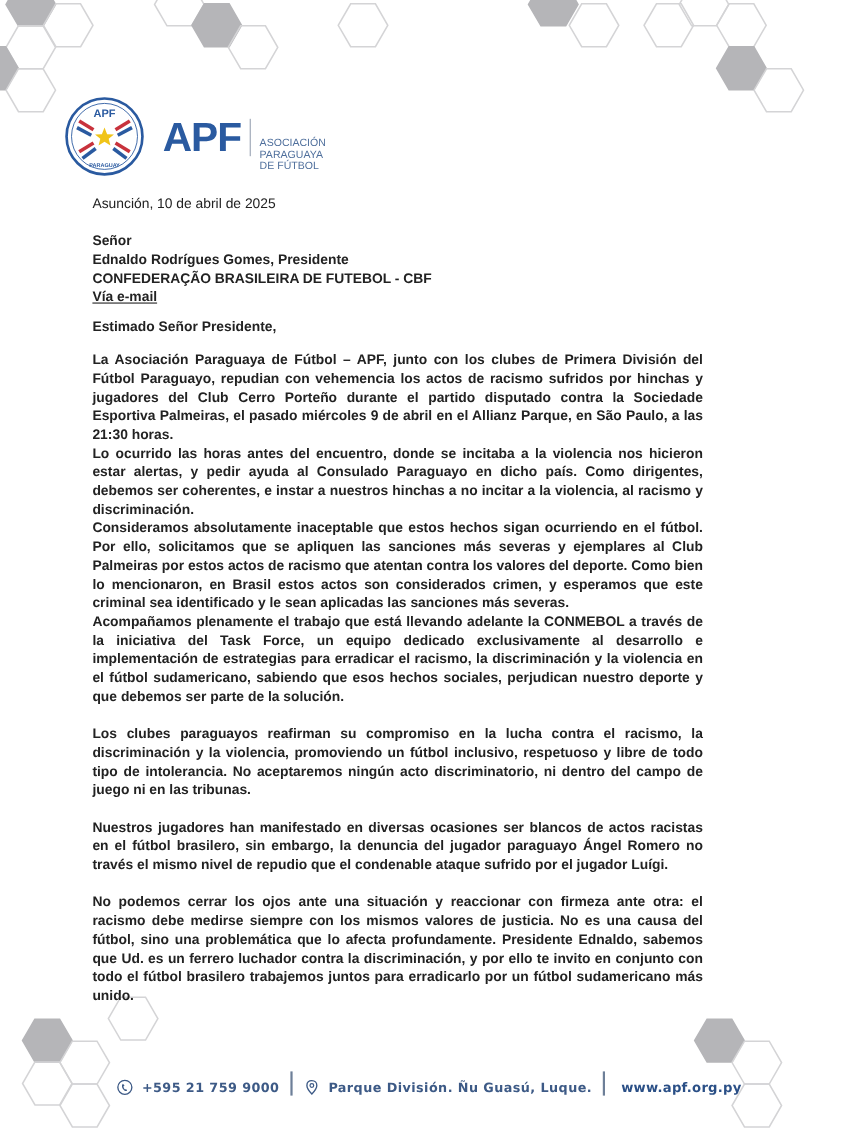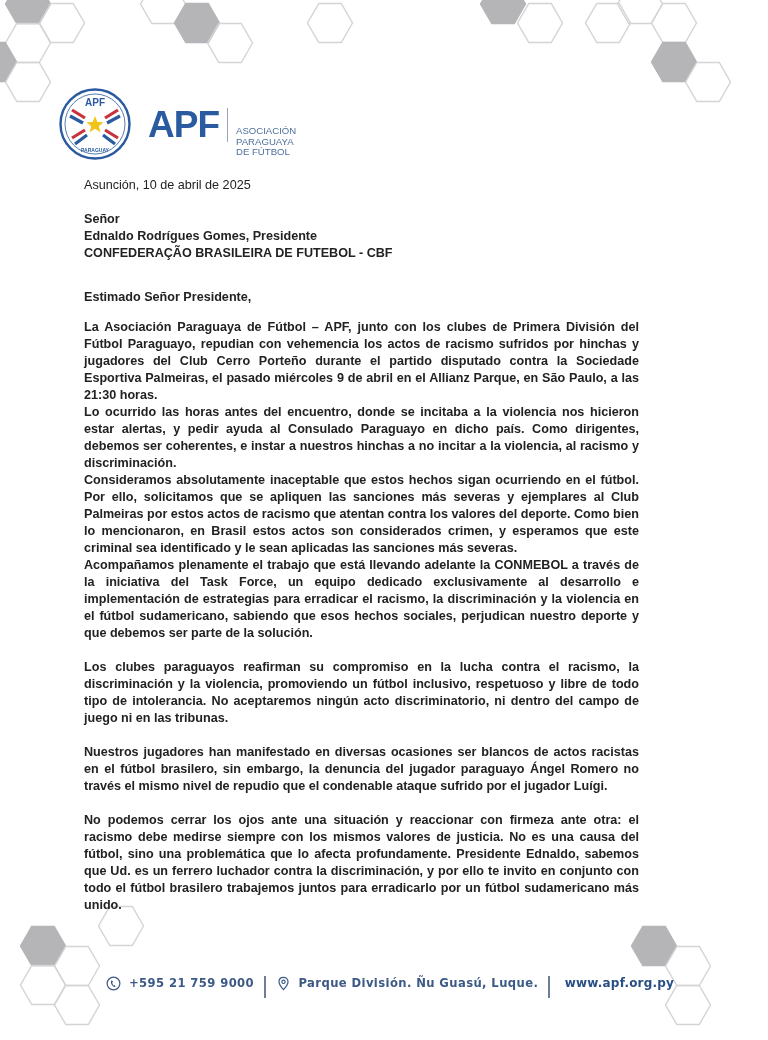--- a/index.html
+++ b/index.html
@@ -18,21 +18,21 @@
 
     .letter { position: absolute; left: 84px; top: 0; width: 555px;
               font-family: "Liberation Sans", sans-serif; font-size: 12.6px; line-height: 17px; color: #222; }
     .date { position: absolute; left: 0; top: 177px; width: 555px; }
     .addr { position: absolute; left: 0; top: 211px; font-weight: bold; }
     .addr div { white-space: nowrap; }
     .addr .via { text-decoration: underline; }
     .salutation { position: absolute; left: 0; top: 289px; font-weight: bold; }
     .para { position: absolute; left: 0; text-align: justify; margin: 0; font-weight: bold; }
 
-    .footer { position: absolute; top: 976px; left: 106px; height: 20px; display: flex; align-items: flex-start;
+    .footer { position: absolute; top: 976px; left: 106px; height: 20px; display: flex; align-items: flex-end;
               font-family: "DejaVu Sans", sans-serif; font-size: 11.6px; color: #3d5a86; letter-spacing: 0.4px; font-weight: bold; }
     .footer .sep { width: 1.5px; height: 22px; background: #6d7f98; margin: 0 10px; }
     .footer .icon { display: inline-flex; width: 15px; height: 15px; margin-right: 8px; }
     .footer .web { font-size: 12px; color: #2a4f86; letter-spacing: 0.2px; margin-left: 5px; }
   </style>
 </head>
 <body>
 
 <svg class="hexlayer" viewBox="0 0 768 1040" xmlns="http://www.w3.org/2000/svg">
   <g id="hexes">
@@ -89,20 +89,21 @@
   <div>DE FÚTBOL</div>
 </div>
 
 <div class="letter">
   <div class="date">Asunción, 10 de abril de 2025</div>
 
   <div class="addr">
     <div>Señor</div>
     <div>Ednaldo Rodrígues Gomes, Presidente</div>
     <div>CONFEDERAÇÃO BRASILEIRA DE FUTEBOL - CBF</div>
+    <div class="via">Vía e-mail</div>
   </div>
 
   <div class="salutation">Estimado Señor Presidente,</div>
 
   <p class="para" style="top:319px">La Asociación Paraguaya de Fútbol – APF, junto con los clubes de Primera División del Fútbol Paraguayo, repudian con vehemencia los actos de racismo sufridos por hinchas y jugadores del Club Cerro Porteño durante el partido disputado contra la Sociedade Esportiva Palmeiras, el pasado miércoles 9 de abril en el Allianz Parque, en São Paulo, a las 21:30 horas.</p>
   <p class="para" style="top:404px">Lo ocurrido las horas antes del encuentro, donde se incitaba a la violencia nos hicieron estar alertas, y pedir ayuda al Consulado Paraguayo en dicho país. Como dirigentes, debemos ser coherentes, e instar a nuestros hinchas a no incitar a la violencia, al racismo y discriminación.</p>
   <p class="para" style="top:472px">Consideramos absolutamente inaceptable que estos hechos sigan ocurriendo en el fútbol. Por ello, solicitamos que se apliquen las sanciones más severas y ejemplares al Club Palmeiras por estos actos de racismo que atentan contra los valores del deporte. Como bien lo mencionaron, en Brasil estos actos son considerados crimen, y esperamos que este criminal sea identificado y le sean aplicadas las sanciones más severas.</p>
   <p class="para" style="top:557px">Acompañamos plenamente el trabajo que está llevando adelante la CONMEBOL a través de la iniciativa del Task Force, un equipo dedicado exclusivamente al desarrollo e implementación de estrategias para erradicar el racismo, la discriminación y la violencia en el fútbol sudamericano, sabiendo que esos hechos sociales, perjudican nuestro deporte y que debemos ser parte de la solución.</p>
   <p class="para" style="top:659px">Los clubes paraguayos reafirman su compromiso en la lucha contra el racismo, la discriminación y la violencia, promoviendo un fútbol inclusivo, respetuoso y libre de todo tipo de intolerancia. No aceptaremos ningún acto discriminatorio, ni dentro del campo de juego ni en las tribunas.</p>
   <p class="para" style="top:744px">Nuestros jugadores han manifestado en diversas ocasiones ser blancos de actos racistas en el fútbol brasilero, sin embargo, la denuncia del jugador paraguayo Ángel Romero no través el mismo nivel de repudio que el condenable ataque sufrido por el jugador Luígi.</p>

